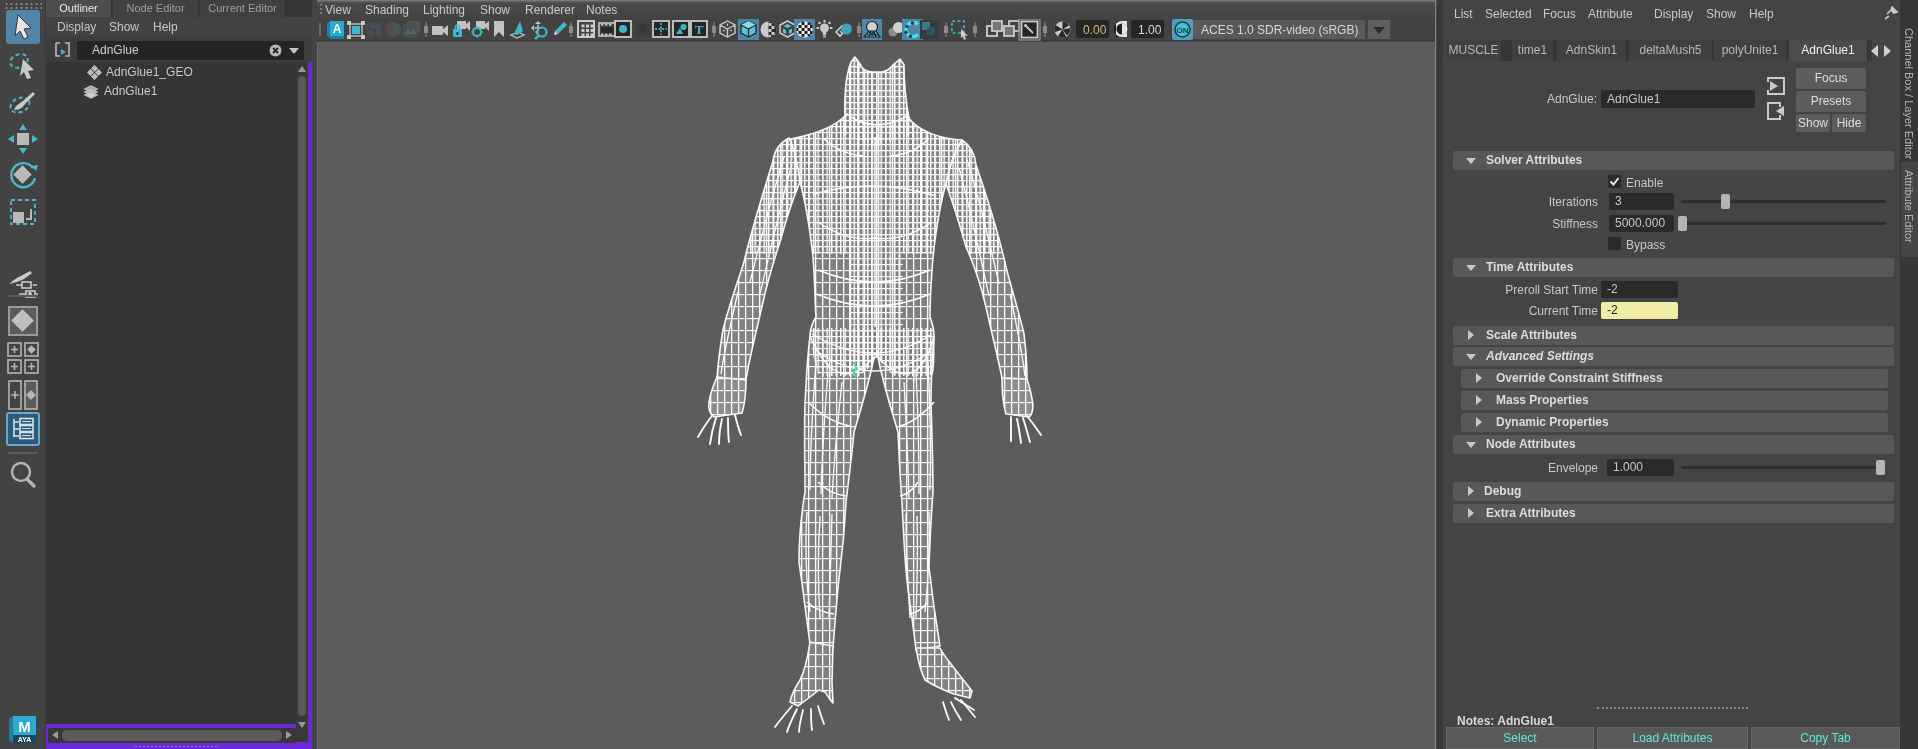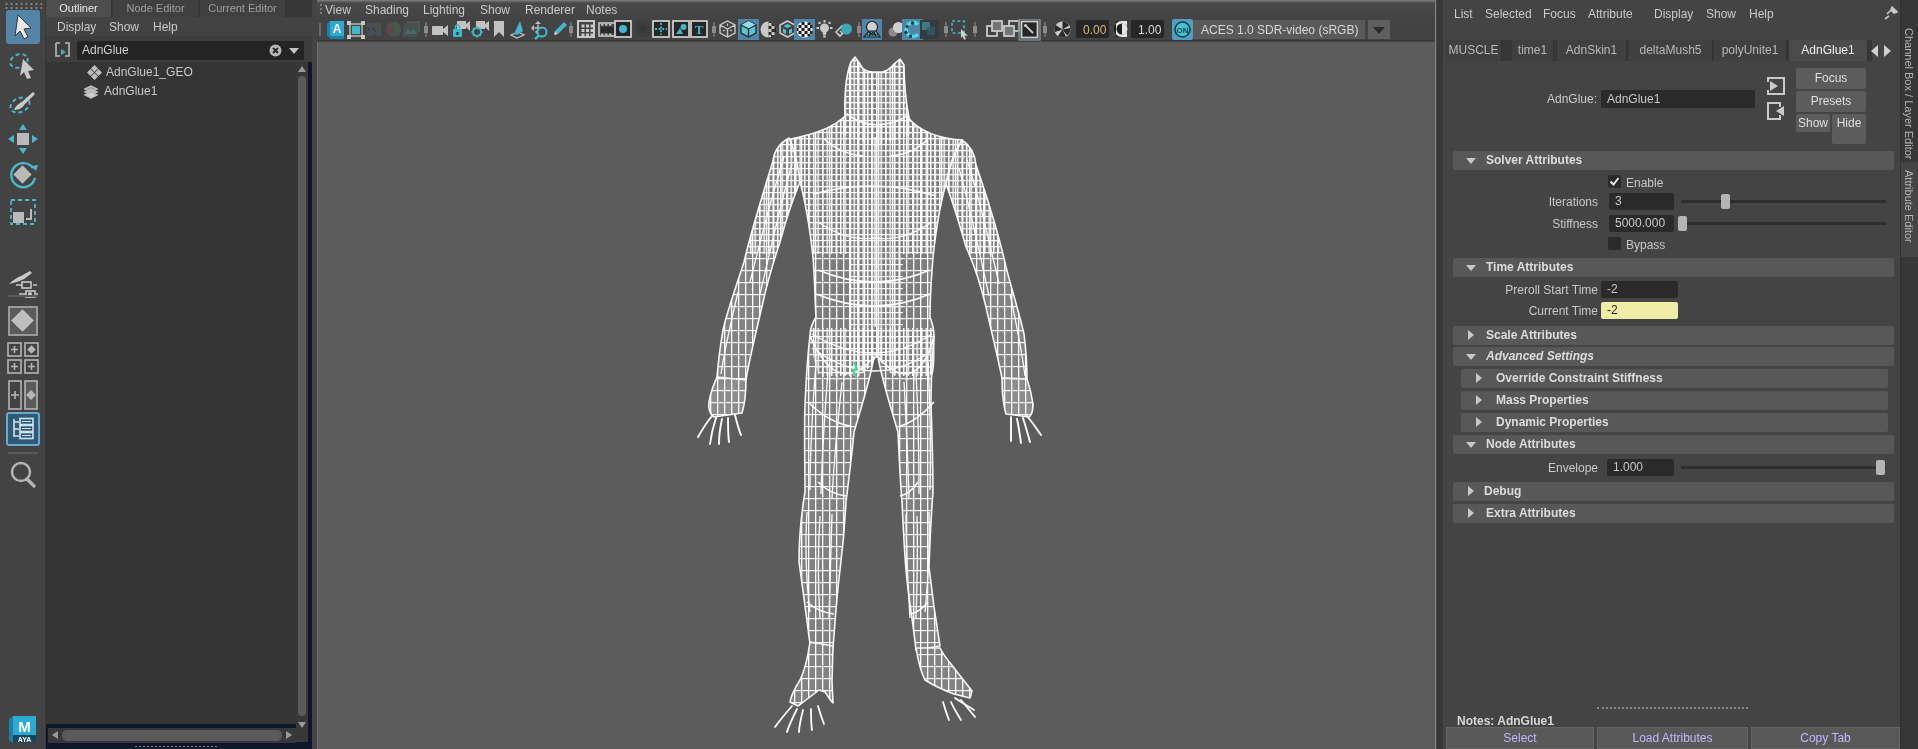--- a/index.html
+++ b/index.html
@@ -16,22 +16,22 @@
   background-size:5px 4px; }
 .tsep { position:absolute; left:8px; width:30px; height:2px; background:#5a5a5a; }
 
 
 #outliner { left:46px; top:0; width:266px; height:749px; background:#3d3d3d; }
 .otabs { position:absolute; left:0; top:0; width:266px; height:17px; background:#373737; }
 .otab { position:absolute; top:0; height:17px; font-size:11px; color:#9f9f9f; text-align:center; line-height:17px; background:#404040; border-right:1px solid #333; }
 .otab.active { background:#4e4e4e; color:#e8e8e8; }
 .omenu { position:absolute; top:17px; left:0; width:266px; height:19px; background:#434343; color:#c8c8c8; font-size:12px; }
 .omenu span { position:absolute; top:3px; }
-.osearch-field { position:absolute; left:31px; top:5px; width:227px; height:19px; background:#242424; border-radius:2px; color:#cfcfcf; font-size:12px; line-height:19px; padding-left:5px; }
-.otree { position:absolute; left:0px; top:62px; width:266px; height:687px; background:#0f172a; }
+.osearch-field { position:absolute; left:31px; top:5px; width:227px; height:19px; background:#242424; border-radius:2px; color:#cfcfcf; font-size:12px; line-height:19px; padding-left:15px; }
+.otree { position:absolute; left:0px; top:62px; width:266px; height:687px; background:#6d28d9; }
 .otreebg { position:absolute; left:0; top:0; width:250px; height:662px; background:#353535; }
 .trow { position:absolute; color:#c8c8c8; font-size:12px; }
 .scroll-v { position:absolute; left:250px; top:0; width:12px; height:680px; background:#383838; }
 .scroll-h { position:absolute; left:2px; top:666px; width:248px; height:15px; background:#383838; }
 .sthumb { position:absolute; background:#5a5a5a; border-radius:5px; }
 .sarrow { position:absolute; width:0; height:0; }
 
 
 #vp { left:317px; top:0; width:1119px; height:749px; background:#454545; border-right:1px solid #858585; }
 .vmenu { position:absolute; left:0; top:0; width:1118px; height:19px; background:linear-gradient(#868686 0px,#6a6a6a 1px,#4a4a4a 3px,#434343 100%); color:#c9c9c9; font-size:12px; }
@@ -49,21 +49,21 @@
 .sechead { position:absolute; left:9px; width:441px; height:19px; background:#585858; border-radius:2px; color:#dcdcdc; font-weight:bold; font-size:12px; line-height:19px; }
 .sechead.sub { left:17px; width:427px; }
 .tri-d { position:absolute; left:13px; top:7px; width:0; height:0; border-left:5px solid transparent; border-right:5px solid transparent; border-top:6px solid #c8c8c8; }
 .tri-r { position:absolute; left:15px; top:4px; width:0; height:0; border-top:5px solid transparent; border-bottom:5px solid transparent; border-left:6px solid #c8c8c8; }
 .alabel { position:absolute; color:#c8c8c8; font-size:12px; text-align:right; }
 .afield { position:absolute; background:#2a2a2a; border-radius:2px; color:#c8c8c8; font-size:12px; padding-left:6px; }
 .slider-tr { position:absolute; height:3px; background:#2e2e2e; border-radius:1px; }
 .slider-h { position:absolute; width:9px; height:15px; background:#b4b4b4; border-radius:2px; }
 .checkbox { position:absolute; width:13px; height:13px; background:#2a2a2a; border-radius:2px; }
 .abtn { position:absolute; background:#5c5c5c; border-radius:2px; color:#dedede; font-size:12px; text-align:center; }
-.bbtn { position:absolute; top:727px; height:22px; background:#595959; border:1px solid #666666; color:#c4b5fd; font-size:12px; text-align:center; line-height:20px; }
+.bbtn { position:absolute; top:727px; height:22px; background:#595959; border:1px solid #666666; color:#5eead4; font-size:12px; text-align:center; line-height:20px; }
 
 
 #sidebar { left:1900px; top:0; width:18px; height:749px; background:#373737; border-left:1px solid #333333; }
 .vtext { position:absolute; left:3px; color:#b4b4b4; font-size:11px; white-space:nowrap; transform-origin:0 0; transform:rotate(90deg); }
 </style>
 </head>
 <body>
 <div id="root">
 
   <div id="toolbox" class="abs">
@@ -747,21 +747,21 @@
         <path d="M2 6 V2 H18 V18 H2 V14" stroke="#c9c9c9" stroke-width="2" fill="none"></path>
         <path d="M12 10 L4 5 V15 Z" fill="#c9c9c9"></path>
       </svg>
       <svg class="abs" style="left:322px;top:101px;" width="22" height="20" viewBox="0 0 22 20">
         <path d="M14 6 V2 H2 V18 H14 V14" stroke="#c9c9c9" stroke-width="2" fill="none"></path>
         <path d="M10 10 L18 5 V15 Z" fill="#c9c9c9"></path>
       </svg>
       <div class="abtn" style="left:352px;top:68px;width:70px;height:21px;line-height:21px;">Focus</div>
       <div class="abtn" style="left:352px;top:91px;width:70px;height:21px;line-height:21px;">Presets</div>
       <div class="abtn" style="left:352px;top:114px;width:34px;height:18px;line-height:18px;">Show</div>
-      <div class="abtn" style="left:388px;top:114px;width:34px;height:30px;line-height:18px;">Hide</div>
+      <div class="abtn" style="left:388px;top:114px;width:34px;height:18px;line-height:18px;">Hide</div>
     </div>
     <div id="ae-sections">
       <div class="sechead" style="top:151px;"><div class="tri-d"></div><span style="margin-left:33px;">Solver Attributes</span></div>
       <div class="checkbox" style="left:164px;top:175px;">
         <svg width="13" height="13" viewBox="0 0 13 13">
             <path d="M2.5 6.5 L5.5 9.5 L10.5 3" stroke="#e8e8e8" stroke-width="2" fill="none"></path>
           </svg>
       </div>
       <div class="alabel" style="left:182px;top:176px;text-align:left;">Enable</div>
       <div class="alabel" style="left:54px;top:195px;width:100px;">Iterations</div>

